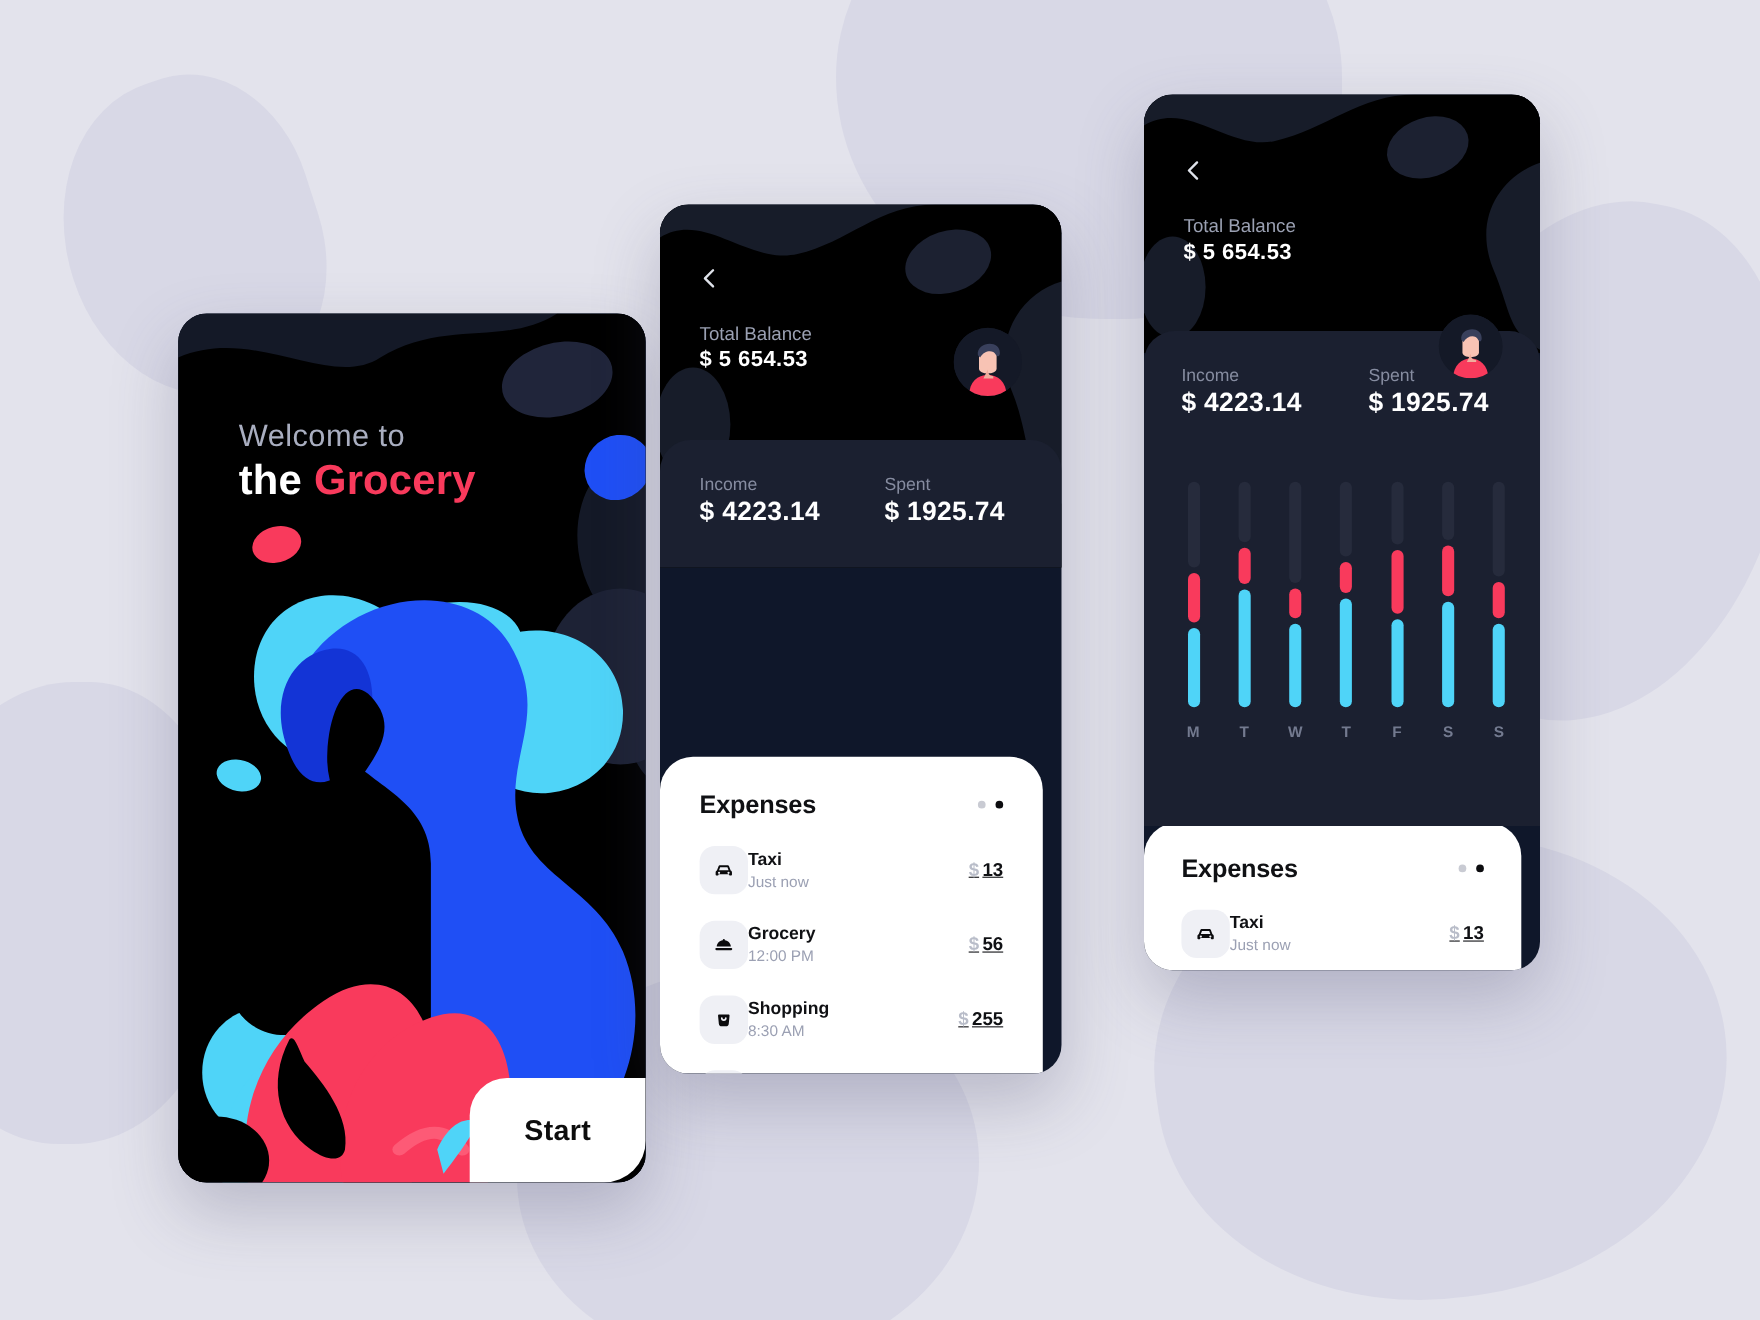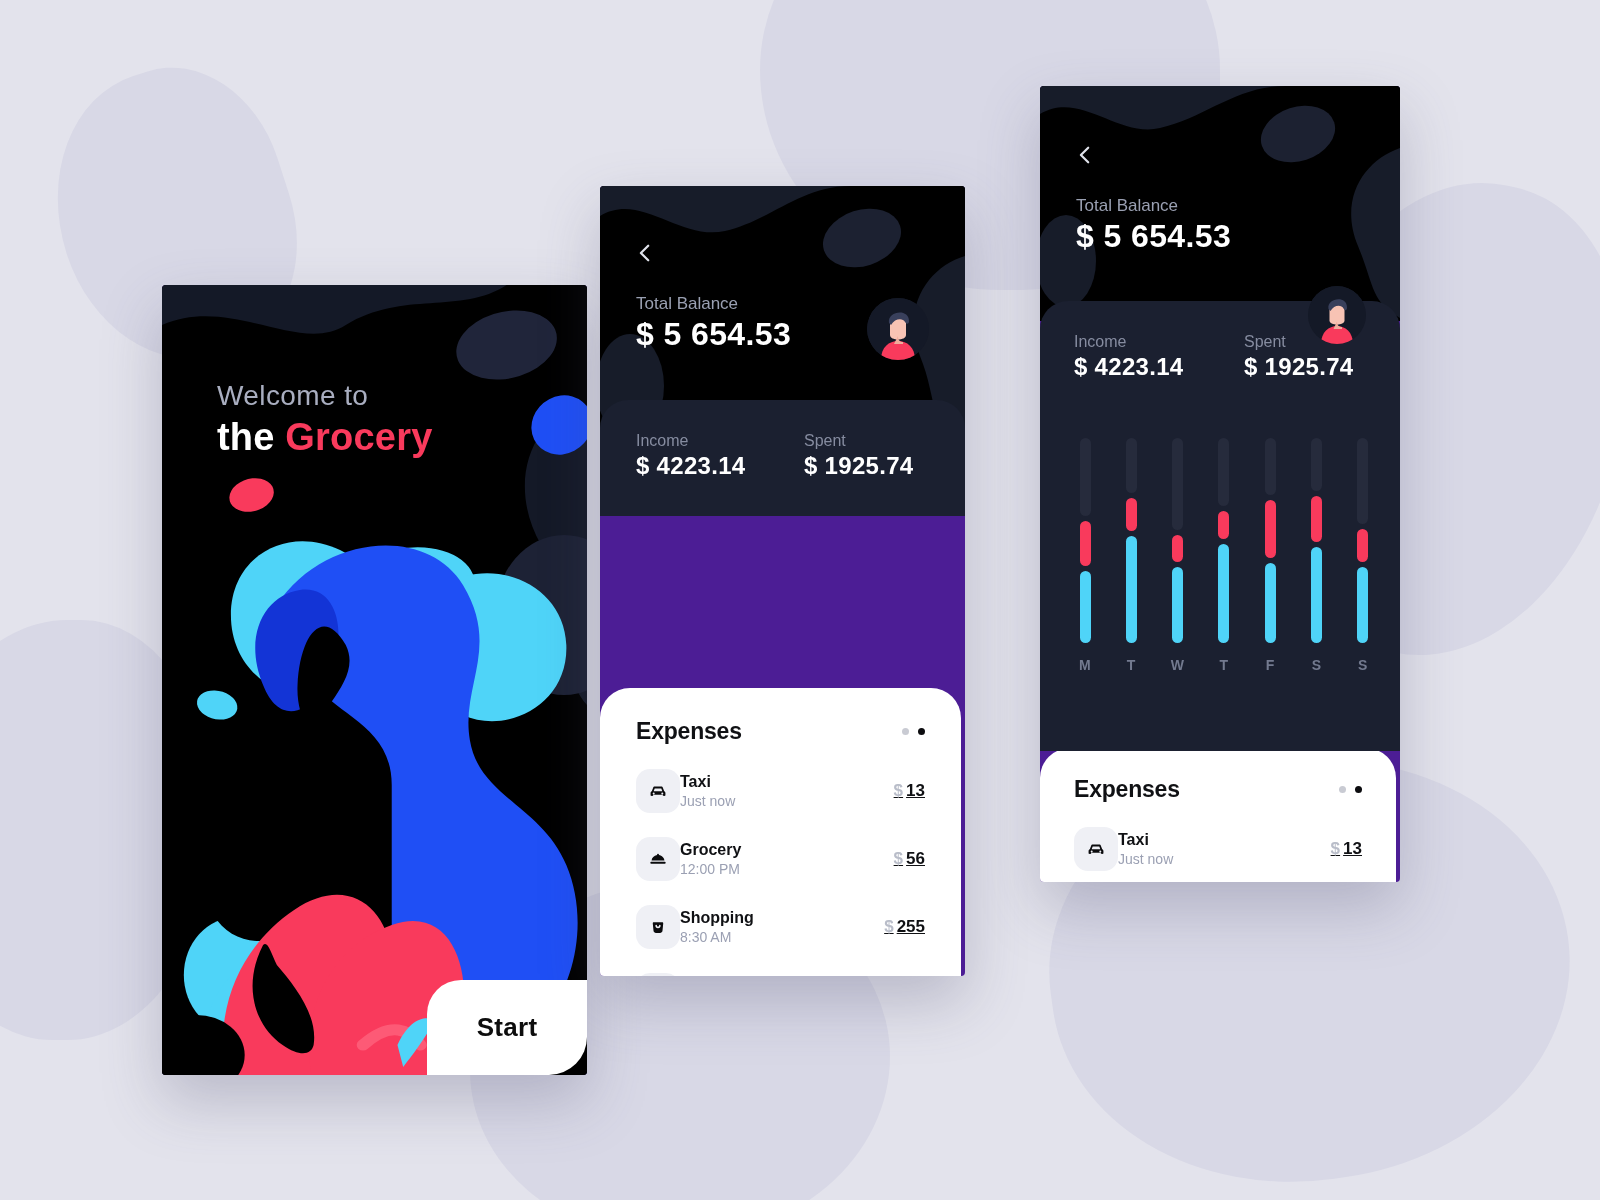--- a/index.html
+++ b/index.html
@@ -15,23 +15,23 @@
   .bb1{ left:60px;  top:70px;   width:230px; height:290px; transform:rotate(-18deg); border-radius:55% 45% 48% 52%; }
   .bb2{ left:760px; top:-130px; width:460px; height:420px; border-radius:50% 50% 45% 55%; }
   .bb3{ left:1290px;top:180px;  width:330px; height:480px; border-radius:52% 48% 55% 45%; transform:rotate(12deg);}
   .bb4{ left:1050px;top:760px;  width:520px; height:420px; border-radius:48% 52% 50% 50%; transform:rotate(-8deg);}
   .bb5{ left:470px; top:880px;  width:420px; height:360px; border-radius:50% 50% 52% 48%; }
   .bb6{ left:-90px; top:620px;  width:300px; height:420px; border-radius:55% 45% 50% 50%; }
 
   
   .phone{
     position:absolute;
-    border-radius:4px;
+    border-radius:26px;
     overflow:hidden;
-    background:#4c1d95;
+    background:#0f172a;
     box-shadow:0 26px 60px rgba(80,80,110,.28);
   }
 
   
   #phone1{ left:162px; top:285px; width:425px; height:790px; }
   .p1-canvas{ position:absolute; inset:0; background:#141927; }
   .p1-svg{ position:absolute; inset:0; width:100%; height:100%; display:block; }
   .p1-text{ position:absolute; left:55px; top:95px; z-index:5; }
   .p1-line1{ font-size:28px; color:#a9aec0; letter-spacing:.4px; font-weight:400; }
   .p1-line2{ font-size:38px; font-weight:700; margin-top:4px; letter-spacing:.2px; }
@@ -47,32 +47,32 @@
 
   
   .hdr{ position:relative; background:#000; }
   .hdr-svg{ position:absolute; inset:0; width:100%; height:100%; }
   .back-chev{
     position:absolute; z-index:4; cursor:pointer;
     width:22px; height:22px;
   }
   .back-chev svg{ width:100%; height:100%; display:block; }
   .tb-label{ color:#9aa0b2; font-size:17px; font-weight:400; }
-  .tb-value{ color:#fff; font-size:32px; font-weight:700; letter-spacing:.4px; margin-top:2px; }
+  .tb-value{ color:#fff; font-size:20px; font-weight:700; letter-spacing:.4px; margin-top:2px; }
   .avatar{
     border-radius:50%; background:#171b28; overflow:hidden; position:relative;
   }
   .avatar svg{ width:100%; height:100%; display:block; }
 
   .stats{ background:#1b2030; position:relative; }
   .stat-label{ color:#868ca0; font-size:16px; }
   .stat-value{ color:#fff; font-size:24px; font-weight:700; margin-top:2px; letter-spacing:.3px; }
 
   
-  .sheet{ background:#fff; position:absolute; left:0; right:4px; }
+  .sheet{ background:#fff; position:absolute; left:0; right:17px; }
   .sheet-title{ font-size:23px; font-weight:700; color:#101114; letter-spacing:-.2px; }
   .dots{ display:flex; align-items:center; gap:9px; }
   .dot{ width:7px; height:7px; border-radius:50%; background:#c9cbd3; }
   .dot.active{ background:#0c0c0f; }
   .row{ display:flex; align-items:center; }
   .row-icon{
     width:44px; height:44px; border-radius:14px; background:#eff0f5;
     display:flex; align-items:center; justify-content:center; flex:0 0 auto;
   }
   .row-icon svg{ width:22px; height:22px; display:block; fill:#0b0b0d; }

